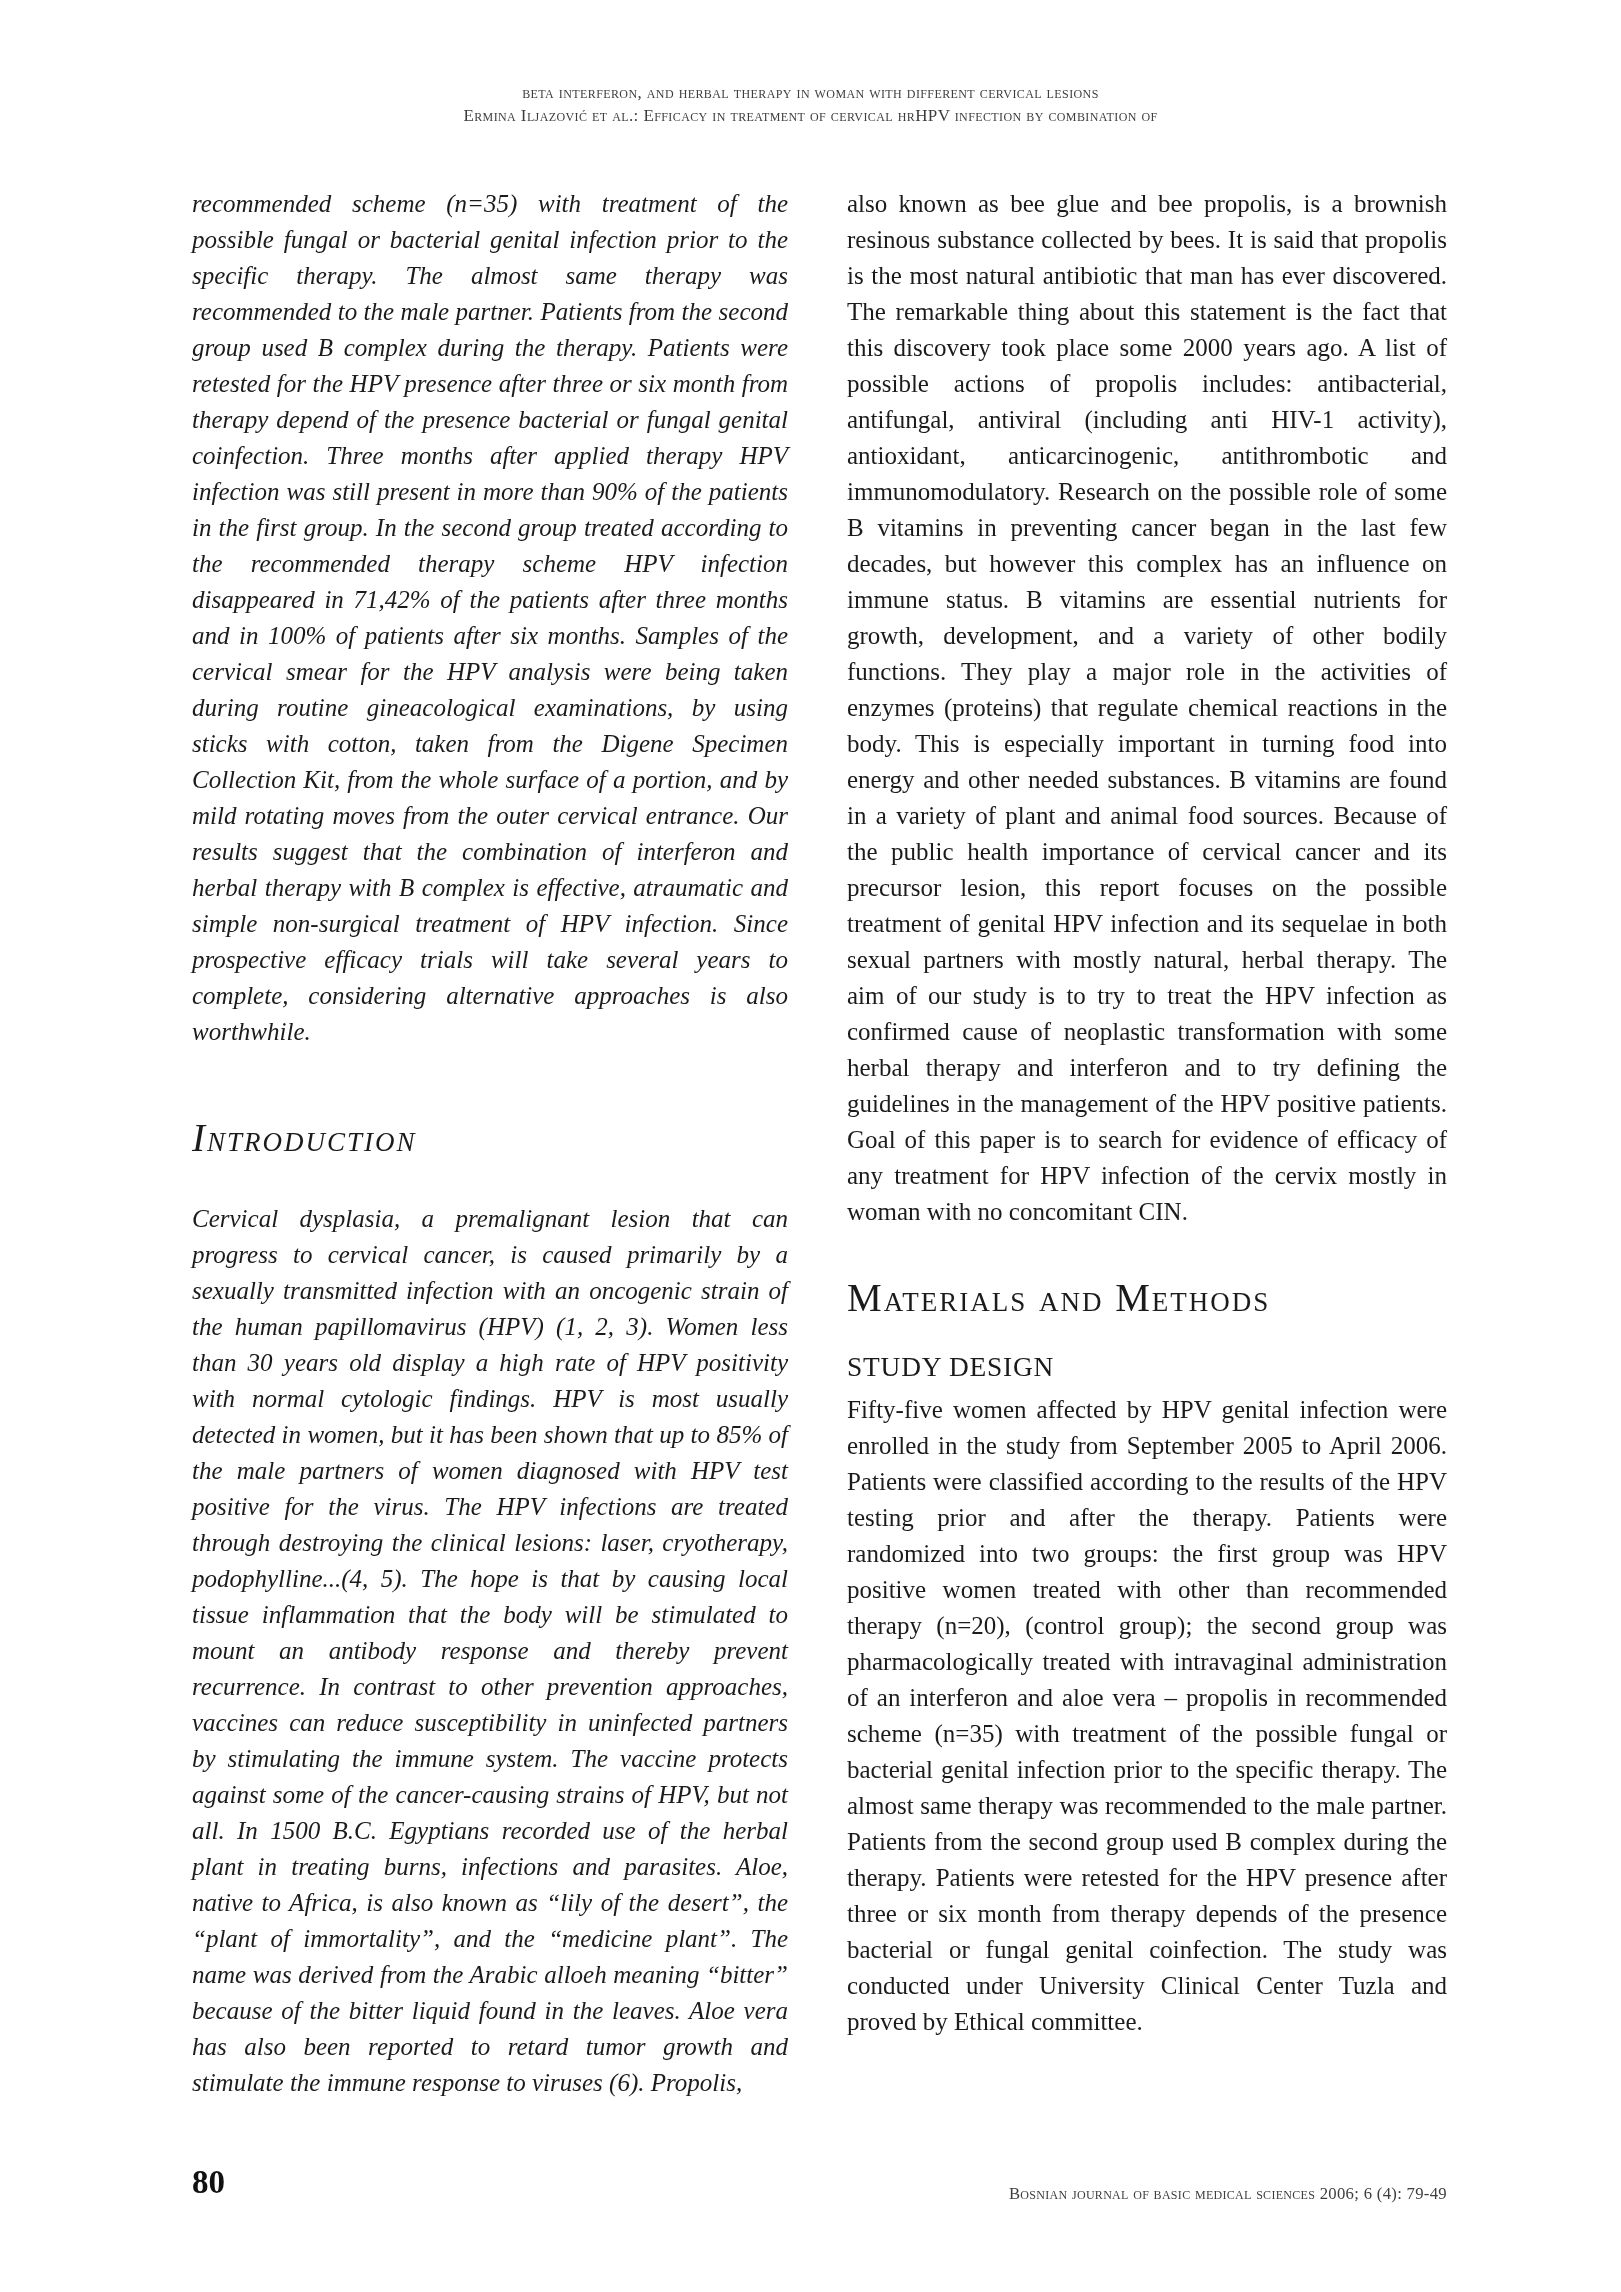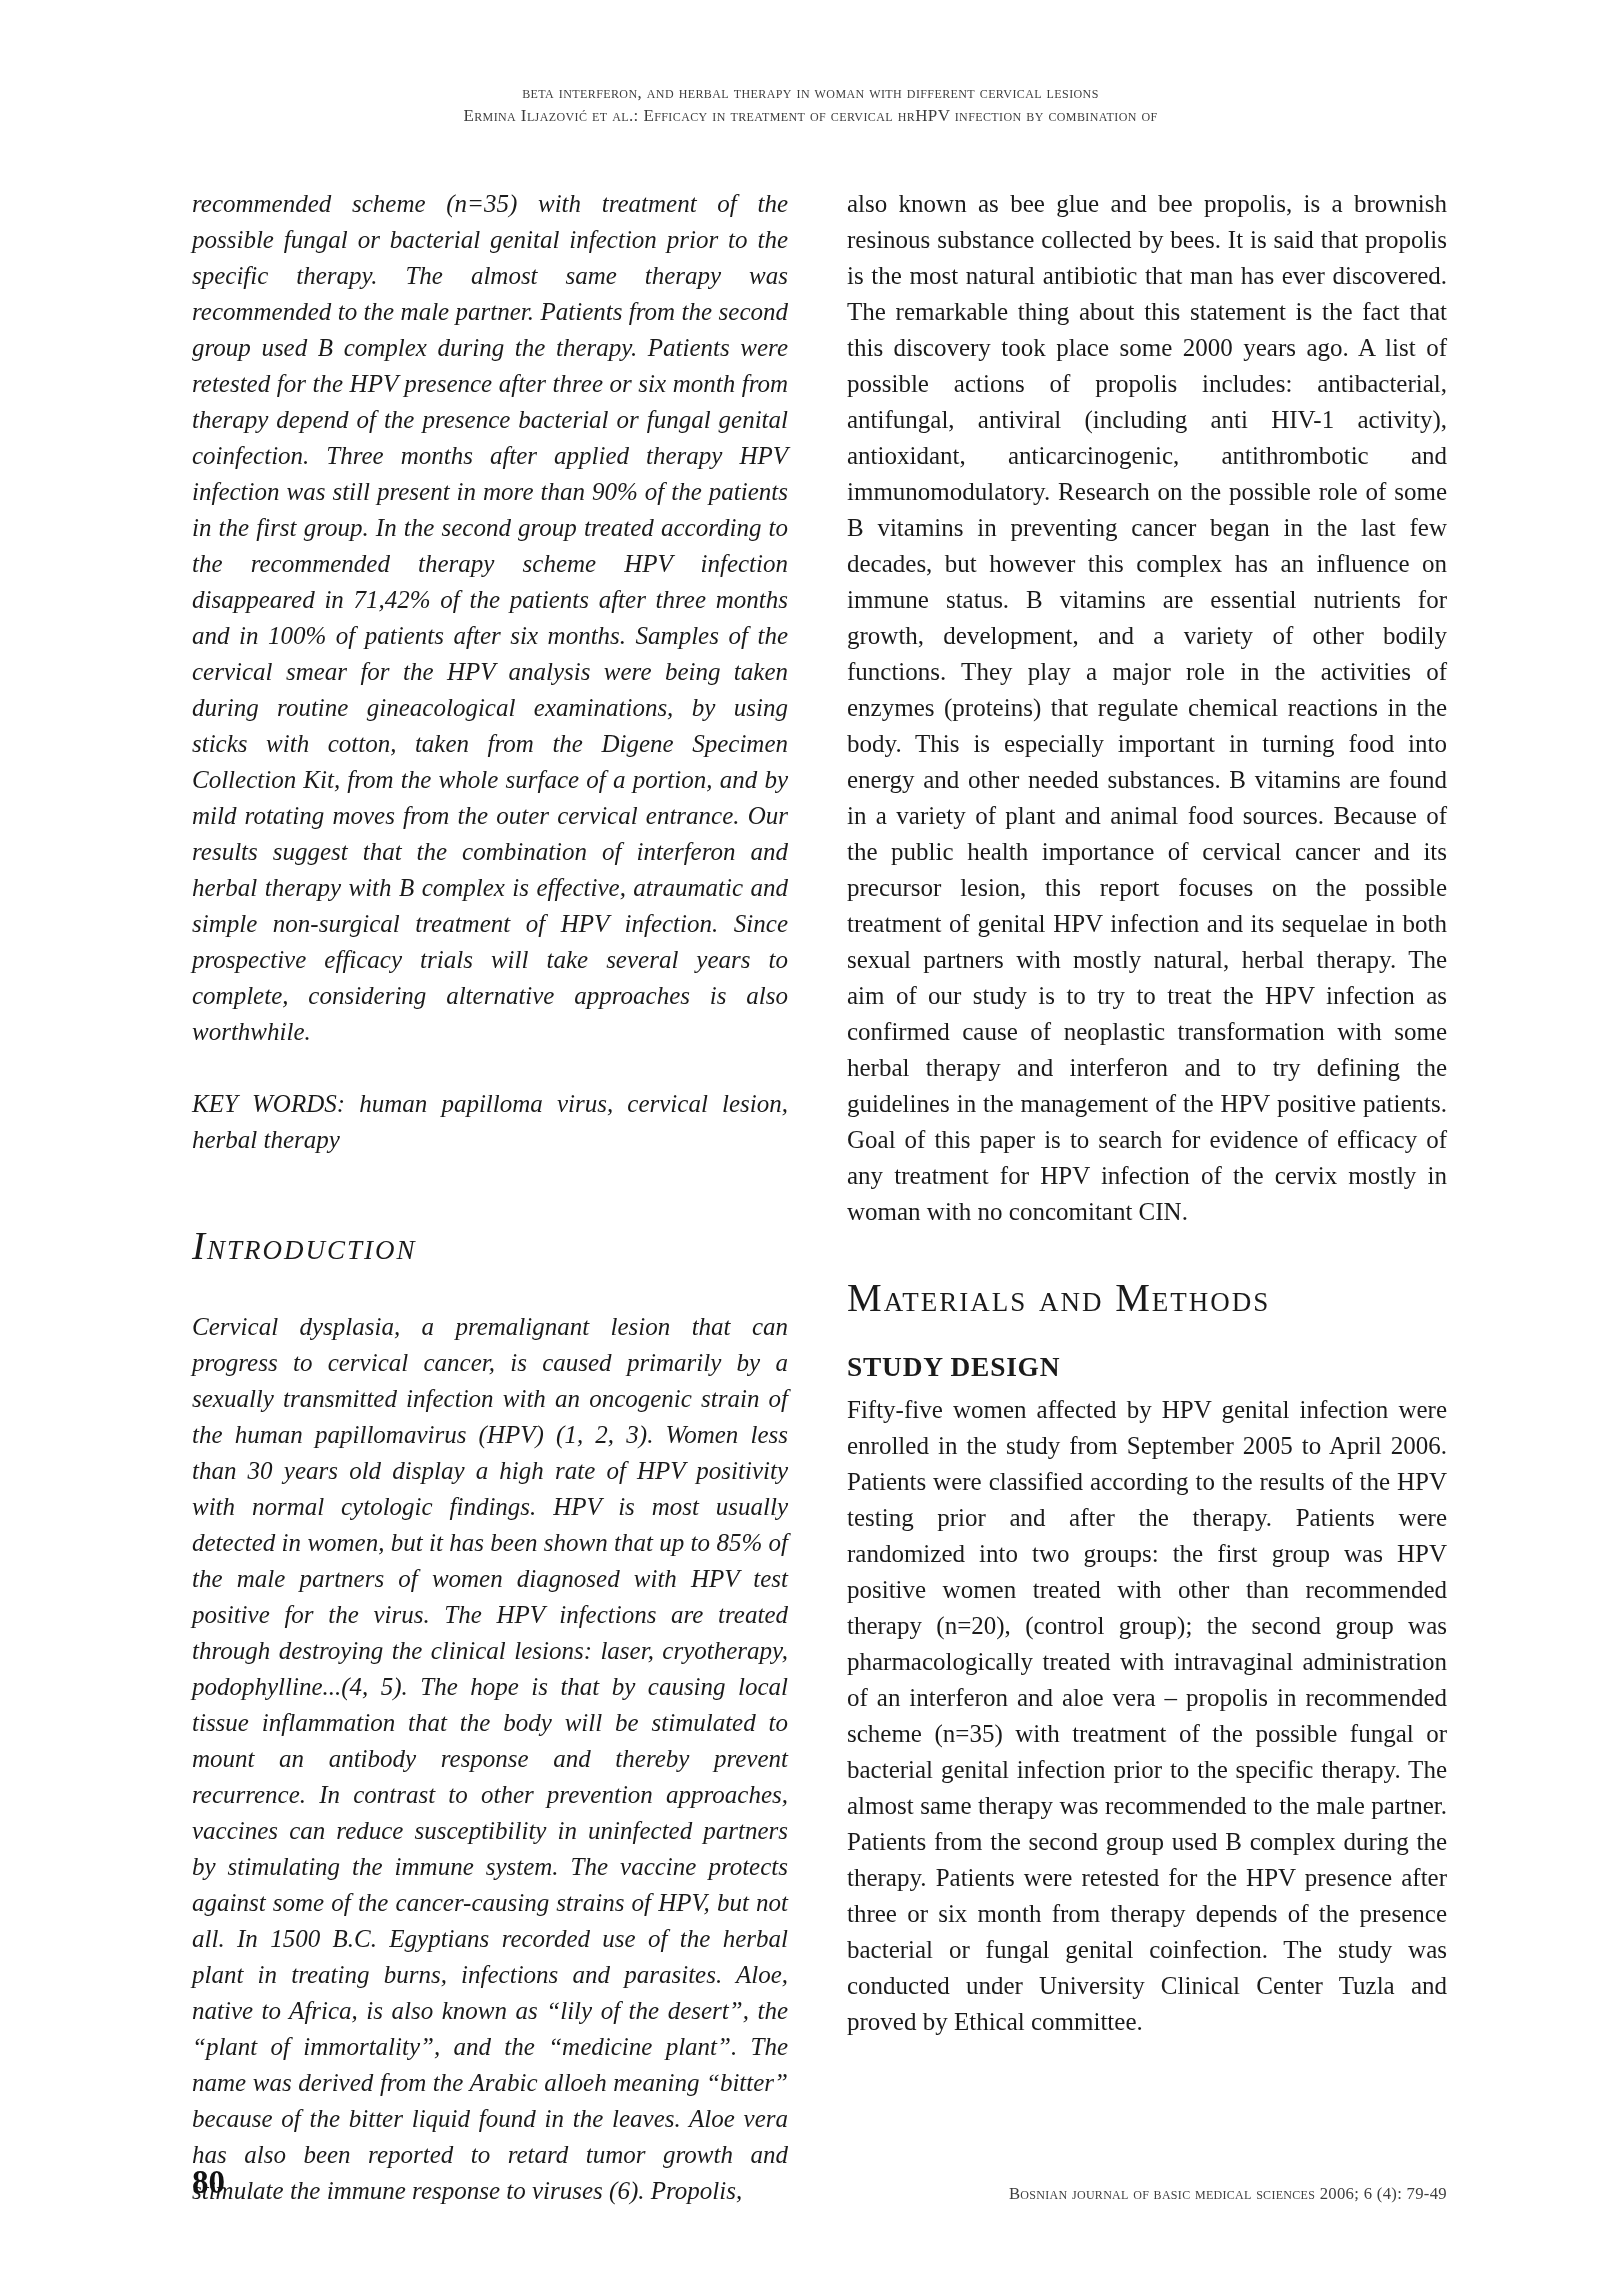--- a/index.html
+++ b/index.html
@@ -57,21 +57,21 @@
     margin: 0;
   }
   .intro-heading     { margin-top: 65px; margin-bottom: 41px; }
   .materials-heading { margin-top: 45px; margin-bottom: 31px; }
 
   .subheading {
     font-size: 27.4px;
     line-height: 33px;
     letter-spacing: 0.8px;
     text-align: left;
-    font-weight: bold;
+    font-weight: normal;
     color: #1b1b1b;
     margin: 0 0 7.8px 0;
   }
 
   
   .page-number {
     position: absolute;
     left: 192px;
     top: 2164px;
     font-size: 33px;
@@ -92,21 +92,20 @@
 </head>
 <body>
 
 <div class="running-header">
   <div>beta interferon, and herbal therapy in woman with different cervical lesions</div>
   <div>Ermina Iljazović et al.: Efficacy in treatment of cervical hrHPV infection by combination of</div>
 </div>
 
 <div class="col col-left">
   <p>recommended scheme (n=35) with treatment of the possible fungal or bacterial genital infection prior to the specific therapy. The almost same therapy was recommended to the male partner. Patients from the second group used B complex during the therapy. Patients were retested for the HPV presence after three or six month from therapy depend of the presence bacterial or fungal genital coinfection. Three months after applied therapy HPV infection was still present in more than 90% of the patients in the first group. In the second group treated according to the recommended therapy scheme HPV infection disappeared in 71,42% of the patients after three months and in 100% of patients after six months. Samples of the cervical smear for the HPV analysis were being taken during routine gineacological examinations, by using sticks with cotton, taken from the Digene Specimen Collection Kit, from the whole surface of a portion, and by mild rotating moves from the outer cervical entrance. Our results suggest that the combination of interferon and herbal therapy with B complex is effective, atraumatic and simple non-surgical treatment of HPV infection. Since prospective efficacy trials will take several years to complete, considering alternative approaches is also worthwhile.</p>
-  <p class="keywords-paragraph">KEY WORDS: human papilloma virus, cervical lesion, herbal therapy</p>
   <h2 class="section-heading intro-heading">Introduction</h2>
   <p>Cervical dysplasia, a premalignant lesion that can progress to cervical cancer, is caused primarily by a sexually transmitted infection with an oncogenic strain of the human papillomavirus (HPV) (1, 2, 3). Women less than 30 years old display a high rate of HPV positivity with normal cytologic findings. HPV is most usually detected in women, but it has been shown that up to 85% of the male partners of women diagnosed with HPV test positive for the virus. The HPV infections are treated through destroying the clinical lesions: laser, cryotherapy, podophylline...(4, 5). The hope is that by causing local tissue inflammation that the body will be stimulated to mount an antibody response and thereby prevent recurrence. In contrast to other prevention approaches, vaccines can reduce susceptibility in uninfected partners by stimulating the immune system. The vaccine protects against some of the cancer-causing strains of HPV, but not all. In 1500 B.C. Egyptians recorded use of the herbal plant in treating burns, infections and parasites. Aloe, native to Africa, is also known as “lily of the desert”, the “plant of immortality”, and the “medicine plant”. The name was derived from the Arabic alloeh meaning “bitter” because of the bitter liquid found in the leaves. Aloe vera has also been reported to retard tumor growth and stimulate the immune response to viruses (6). Propolis,</p>
 </div>
 
 <div class="col col-right">
   <p>also known as bee glue and bee propolis, is a brownish resinous substance collected by bees. It is said that propolis is the most natural antibiotic that man has ever discovered. The remarkable thing about this statement is the fact that this discovery took place some 2000 years ago. A list of possible actions of propolis includes: antibacterial, antifungal, antiviral (including anti HIV-1 activity), antioxidant, anticarcinogenic, antithrombotic and immunomodulatory. Research on the possible role of some B vitamins in preventing cancer began in the last few decades, but however this complex has an influence on immune status. B vitamins are essential nutrients for growth, development, and a variety of other bodily functions. They play a major role in the activities of enzymes (proteins) that regulate chemical reactions in the body. This is especially important in turning food into energy and other needed substances. B vitamins are found in a variety of plant and animal food sources. Because of the public health importance of cervical cancer and its precursor lesion, this report focuses on the possible treatment of genital HPV infection and its sequelae in both sexual partners with mostly natural, herbal therapy. The aim of our study is to try to treat the HPV infection as confirmed cause of neoplastic transformation with some herbal therapy and interferon and to try defining the guidelines in the management of the HPV positive patients. Goal of this paper is to search for evidence of efficacy of any treatment for HPV infection of the cervix mostly in woman with no concomitant CIN.</p>
   <h2 class="section-heading materials-heading">Materials and Methods</h2>
   <h3 class="subheading">STUDY DESIGN</h3>
   <p>Fifty-five women affected by HPV genital infection were enrolled in the study from September 2005 to April 2006. Patients were classified according to the results of the HPV testing prior and after the therapy. Patients were randomized into two groups: the first group was HPV positive women treated with other than recommended therapy (n=20), (control group); the second group was pharmacologically treated with intravaginal administration of an interferon and aloe vera – propolis in recommended scheme (n=35) with treatment of the possible fungal or bacterial genital infection prior to the specific therapy. The almost same therapy was recommended to the male partner. Patients from the second group used B complex during the therapy. Patients were retested for the HPV presence after three or six month from therapy depends of the presence bacterial or fungal genital coinfection. The study was conducted under University Clinical Center Tuzla and proved by Ethical committee.</p>
 </div>

